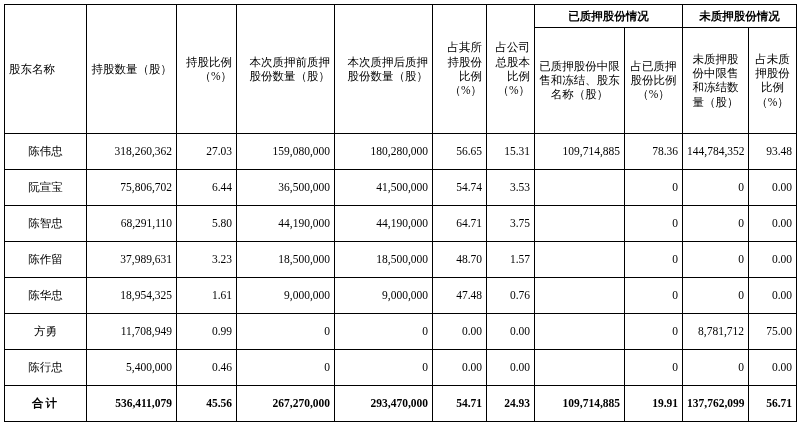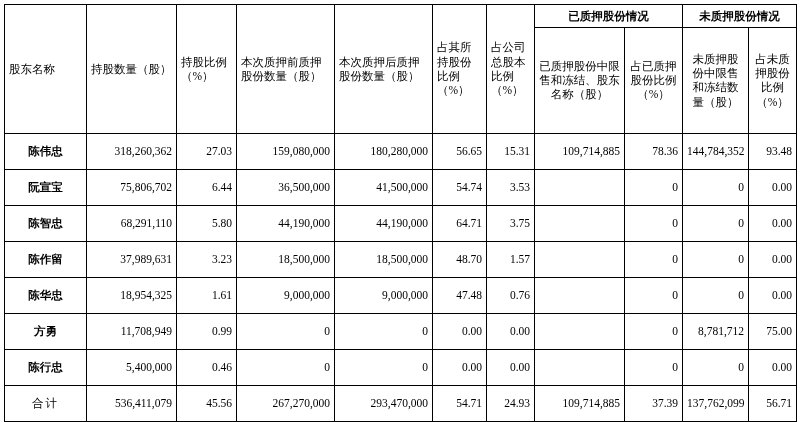--- a/index.html
+++ b/index.html
@@ -40,47 +40,46 @@
     text-align: center;
     height: 18px;
   }
   .hdr-group {
     text-align: center;
     font-weight: bold;
     padding: 3px 2px;
   }
   .hdr-tall {
     height: 126px;
-    text-align: left;
+    text-align: right;
     padding: 2px 3px;
   }
   .hdr-sub {
     text-align: center;
     padding: 2px 3px;
     height: 96px;
   }
   .hdr-name {
     text-align: left;
     vertical-align: bottom;
     padding-bottom: 26px;
   }
   
   tbody td {
     height: 33px;
   }
   td.name {
     text-align: center;
-    font-weight: bold;
   }
   td.num {
     text-align: right;
     padding-right: 5px;
   }
   tr.total td {
-    font-weight: normal;
+    font-weight: bold;
     margin-left: 26px;
   }
   tr.total td.name {
     letter-spacing: 2px;
   }
   .nowrap { white-space: nowrap; }
 </style>
 </head>
 <body>
 
@@ -212,19 +211,19 @@
         </tr>
         <tr class="total">
           <td class="name nowrap">合计</td>
           <td class="num nowrap">536,411,079</td>
           <td class="num nowrap">45.56</td>
           <td class="num nowrap">267,270,000</td>
           <td class="num nowrap">293,470,000</td>
           <td class="num nowrap">54.71</td>
           <td class="num nowrap">24.93</td>
           <td class="num nowrap">109,714,885</td>
-          <td class="num nowrap">37.39</td>
+          <td class="num nowrap">19.91</td>
           <td class="num nowrap">137,762,099</td>
           <td class="num nowrap">56.71</td>
         </tr>
       </tbody>
   </table>
 </div>
 
 </body></html>

